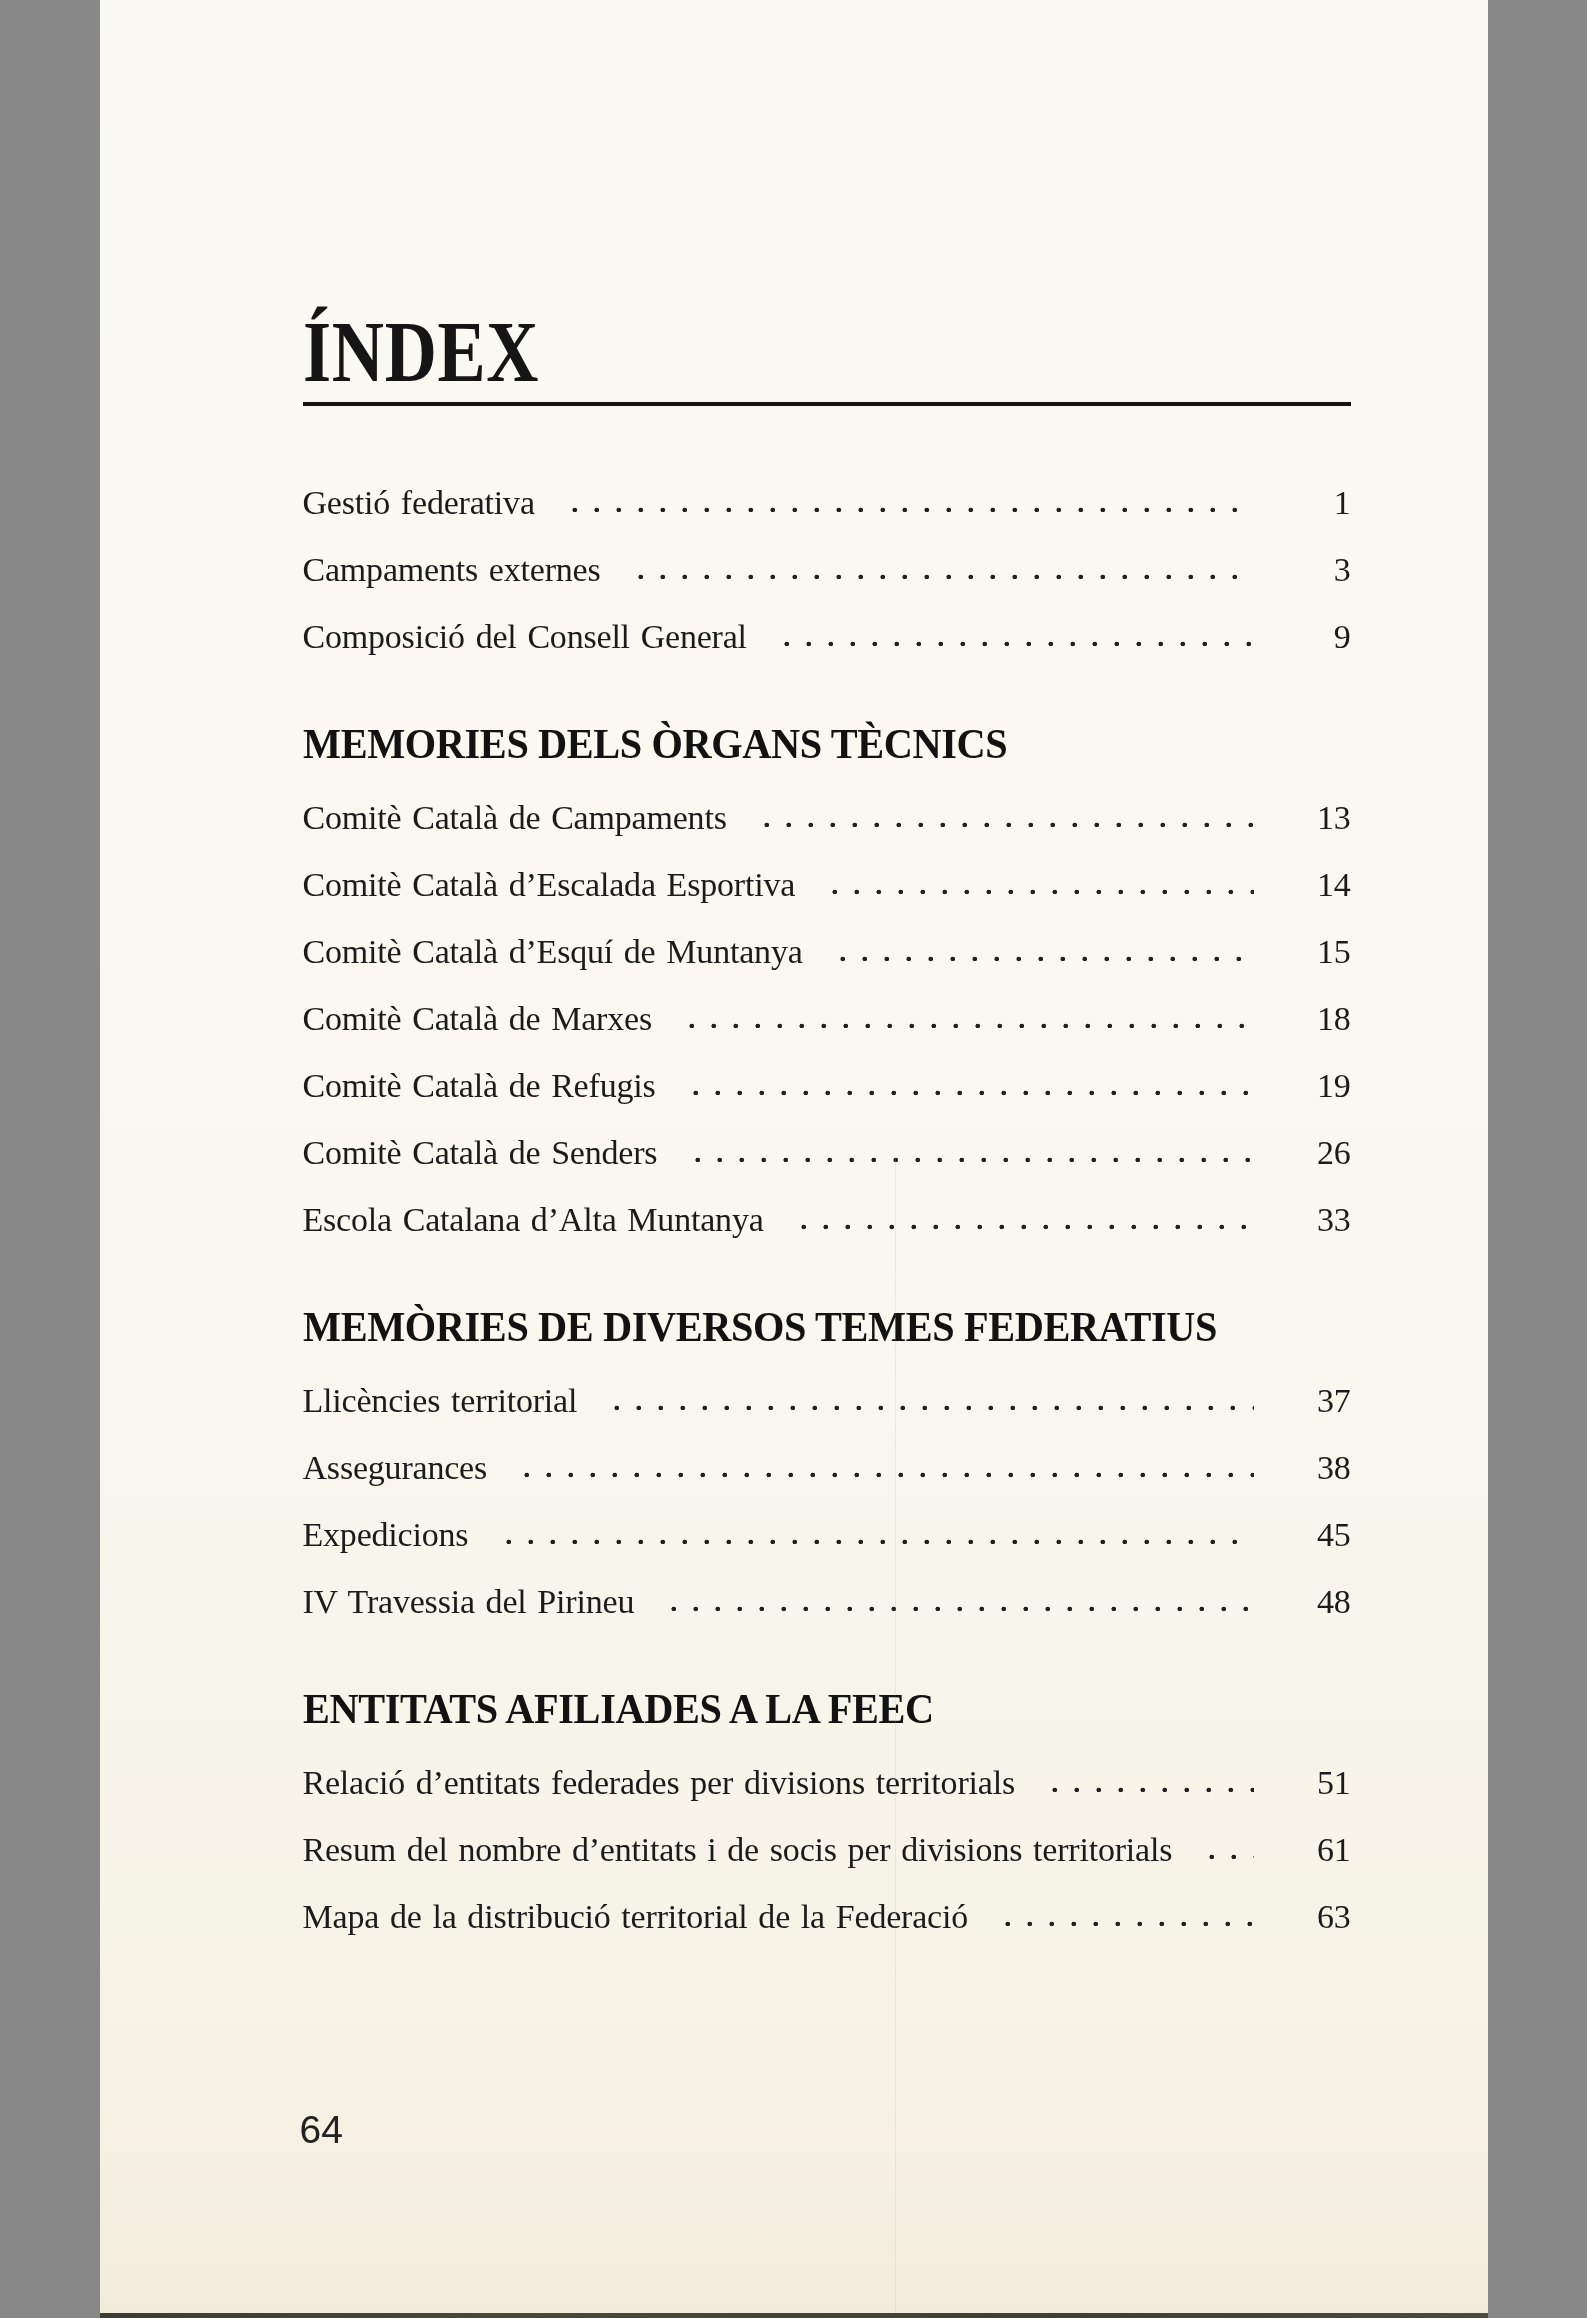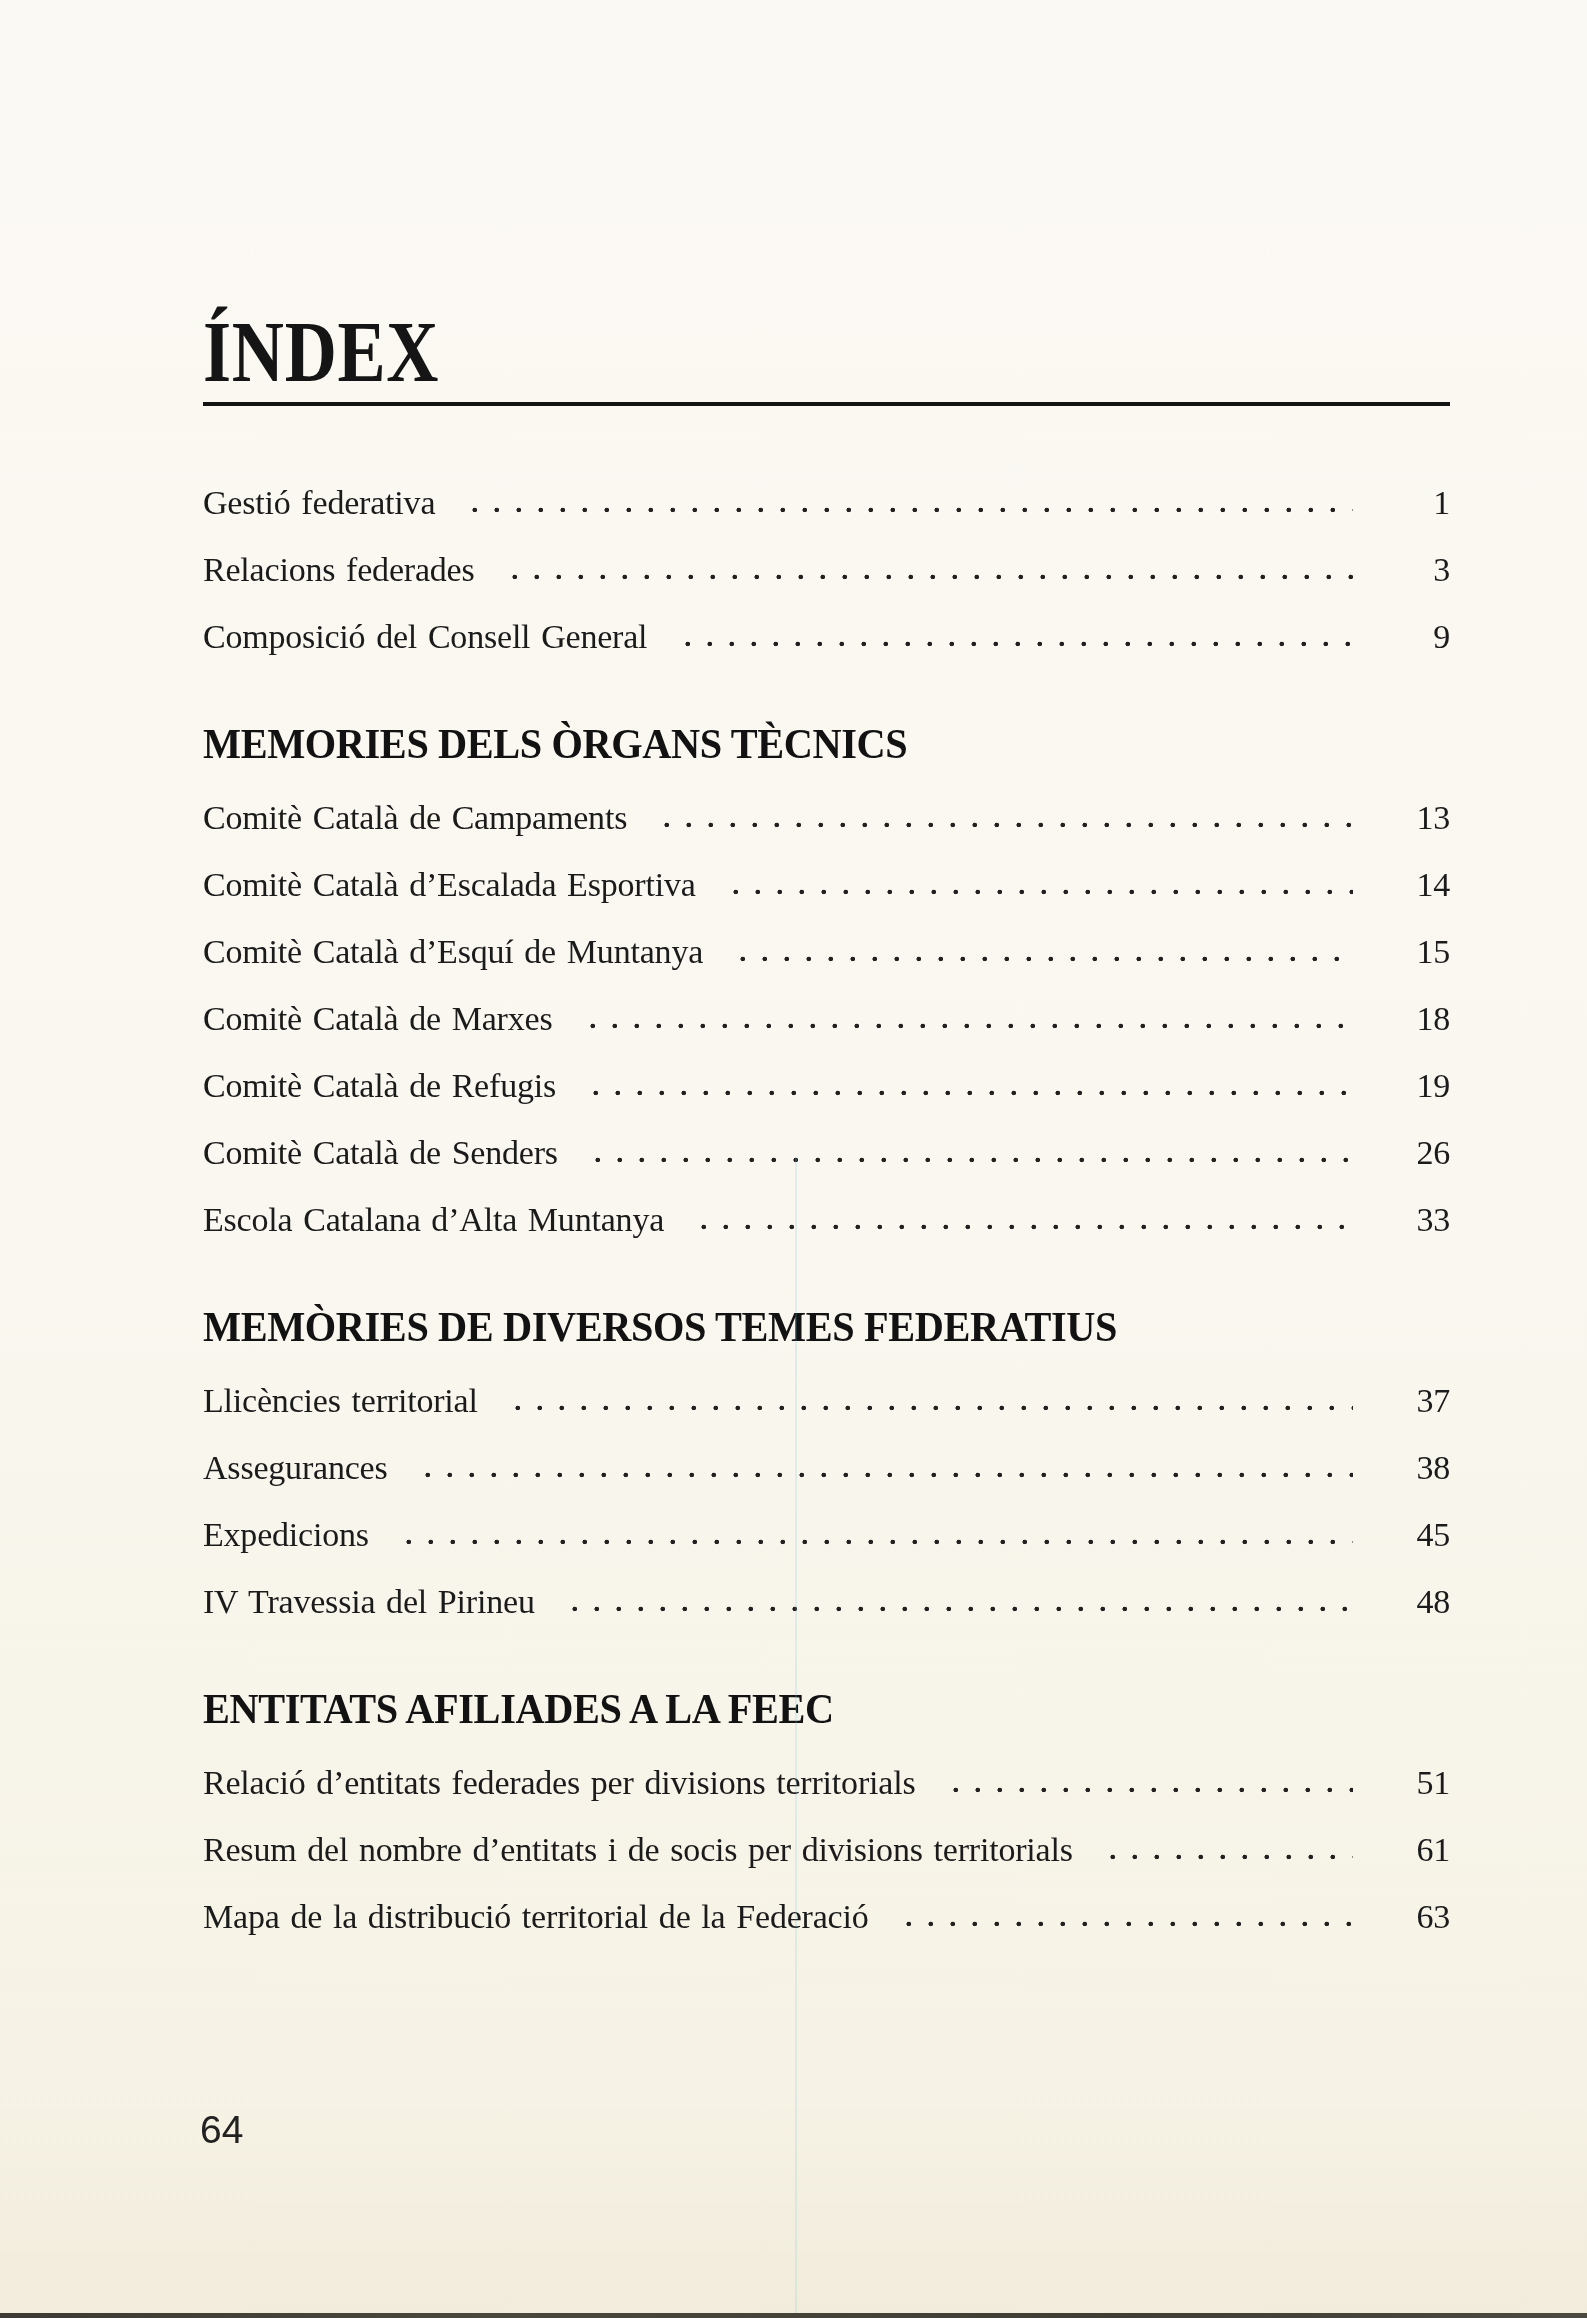--- a/index.html
+++ b/index.html
@@ -2,21 +2,21 @@
 <html style="font-size:13.2px"><head>
 <meta charset="utf-8">
 <style>
   html, body {
     margin: 0;
     padding: 0;
     background: #888;
   }
   .page {
     position: relative;
-    width: 1587px;
+    width: 1388px;
     height: 2319px;
     margin: 0 auto;
     background: linear-gradient(180deg, #fbf9f3 0%, #f9f7ef 55%, #f6f2e5 90%, #f1ecdb 100%);
     overflow: hidden;
     font-family: "Liberation Serif", "DejaVu Serif", serif;
     color: #1b1b1b;
   }
   .content {
     padding: 0 137px 0 203px;
   }
@@ -113,21 +113,21 @@
     <h1 class="doc-title">ÍNDEX</h1>
     <hr class="title-rule">
     <div class="toc">
         <section class="toc-section">
           <div class="toc-row">
             <span class="toc-label">Gestió federativa</span>
             <span class="toc-leader"></span>
             <span class="toc-num">1</span>
           </div>
           <div class="toc-row">
-            <span class="toc-label">Relacions federades</span>
+            <span class="toc-label">Campaments externes</span>
             <span class="toc-leader"></span>
             <span class="toc-num">3</span>
           </div>
           <div class="toc-row">
             <span class="toc-label">Composició del Consell General</span>
             <span class="toc-leader"></span>
             <span class="toc-num">9</span>
           </div>
         </section>
         <section class="toc-section"><h2 class="toc-heading">MEMORIES DELS ÒRGANS TÈCNICS</h2><div class="toc-row">

